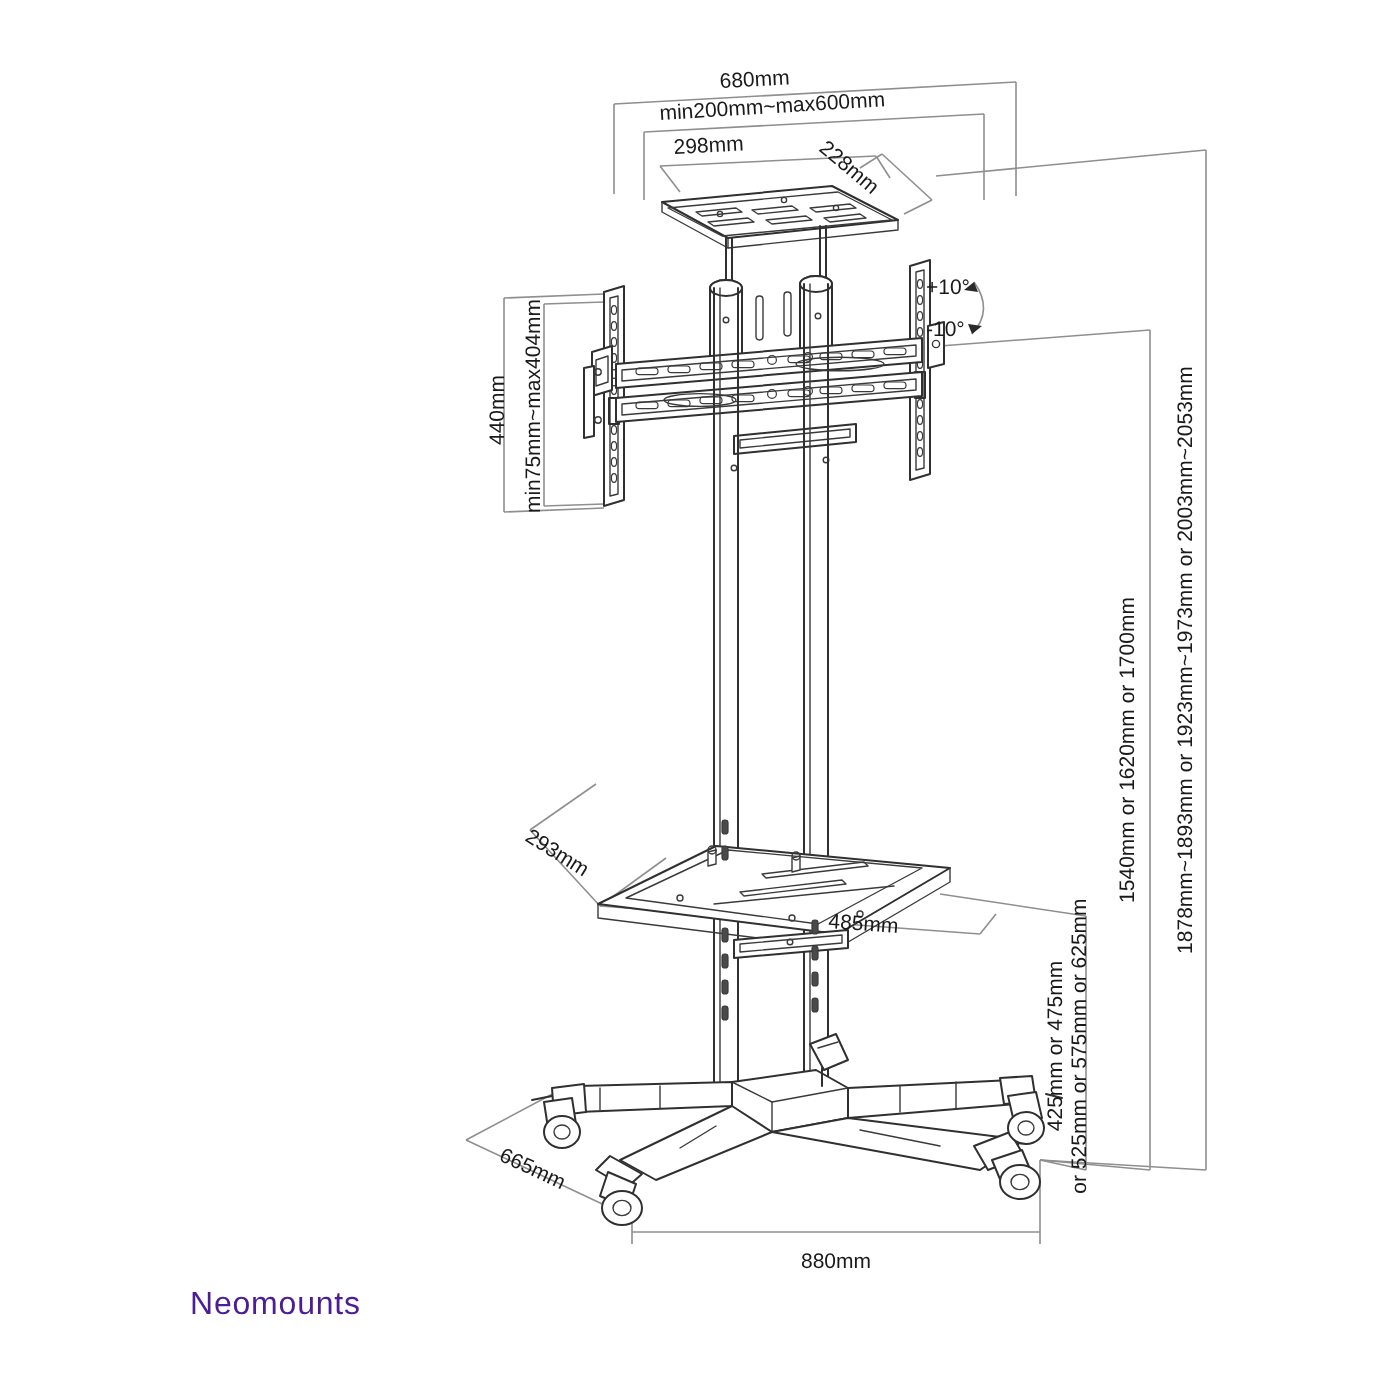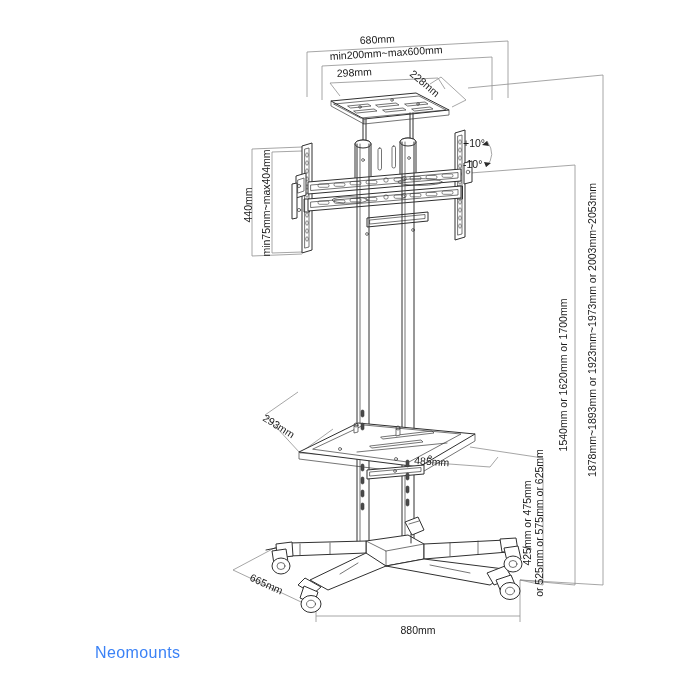--- a/index.html
+++ b/index.html
@@ -22,21 +22,21 @@
     width: 700px;
     height: 700px;
   }
   .brand {
     position: absolute;
     left: 95px;
     top: 644px;
     font-family: "Liberation Sans", sans-serif;
     font-size: 16px;
     letter-spacing: 0.4px;
-    color: #3b82f6;
+    color: #4c1d95;
     white-space: nowrap;
   }
   
   text {
     font-family: "Liberation Sans", sans-serif;
     fill: #1a1a1a;
   }
 </style>
 </head>
 <body>

